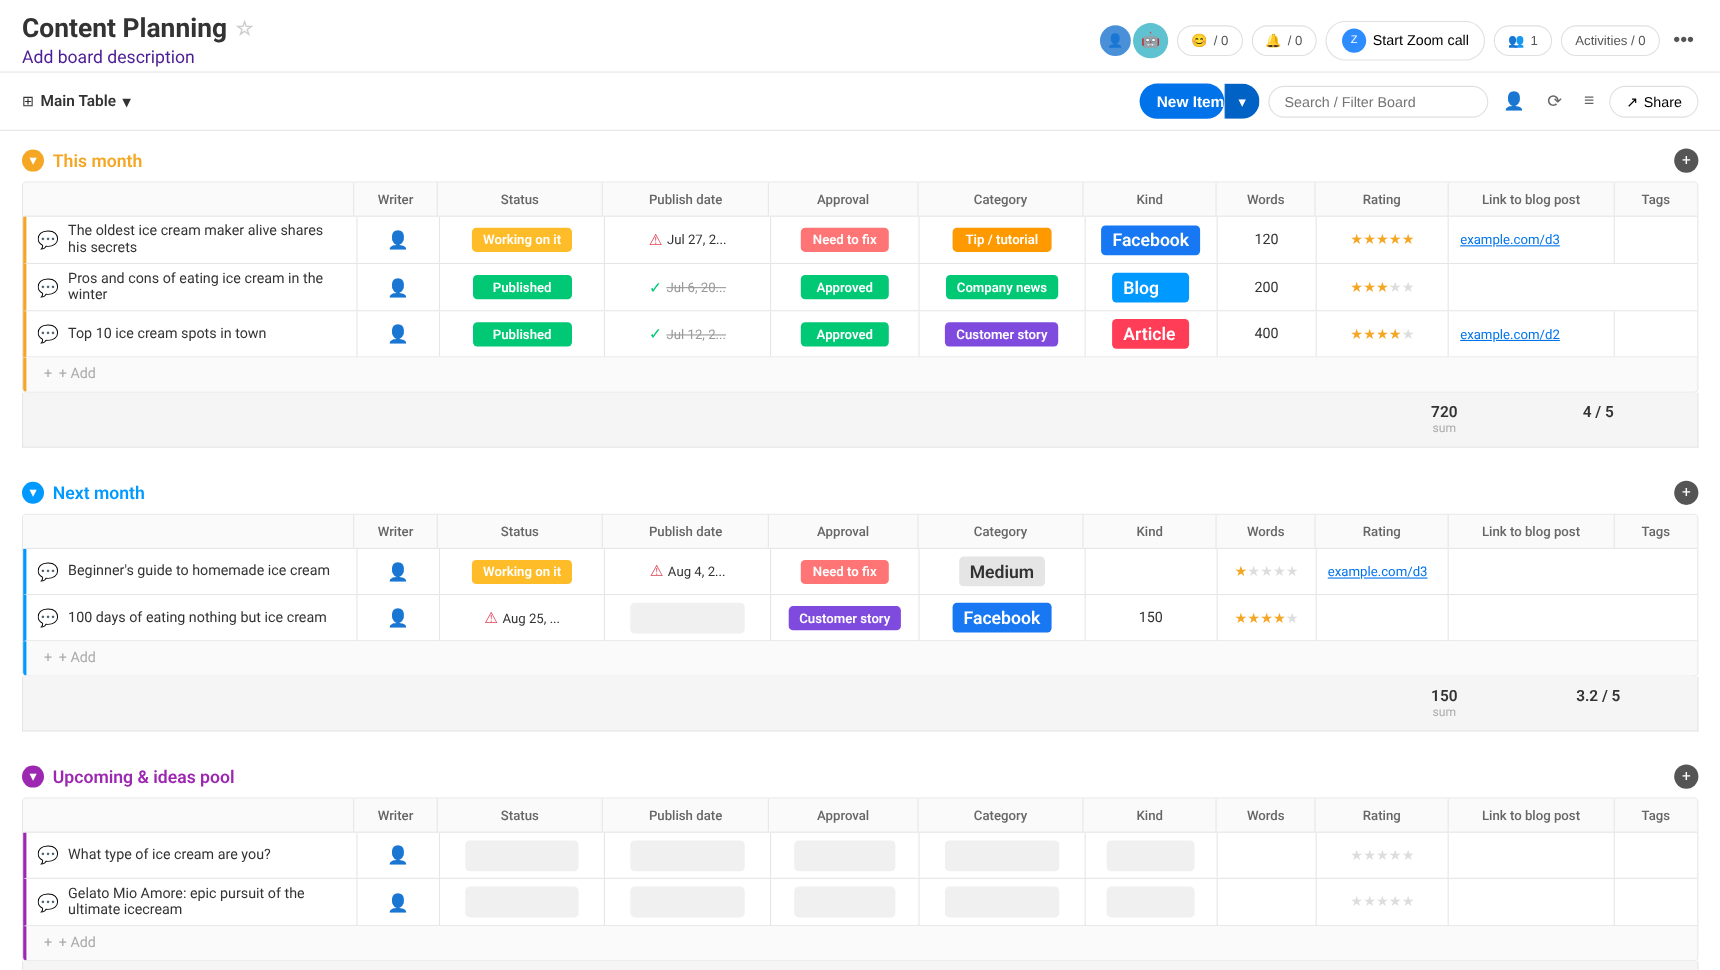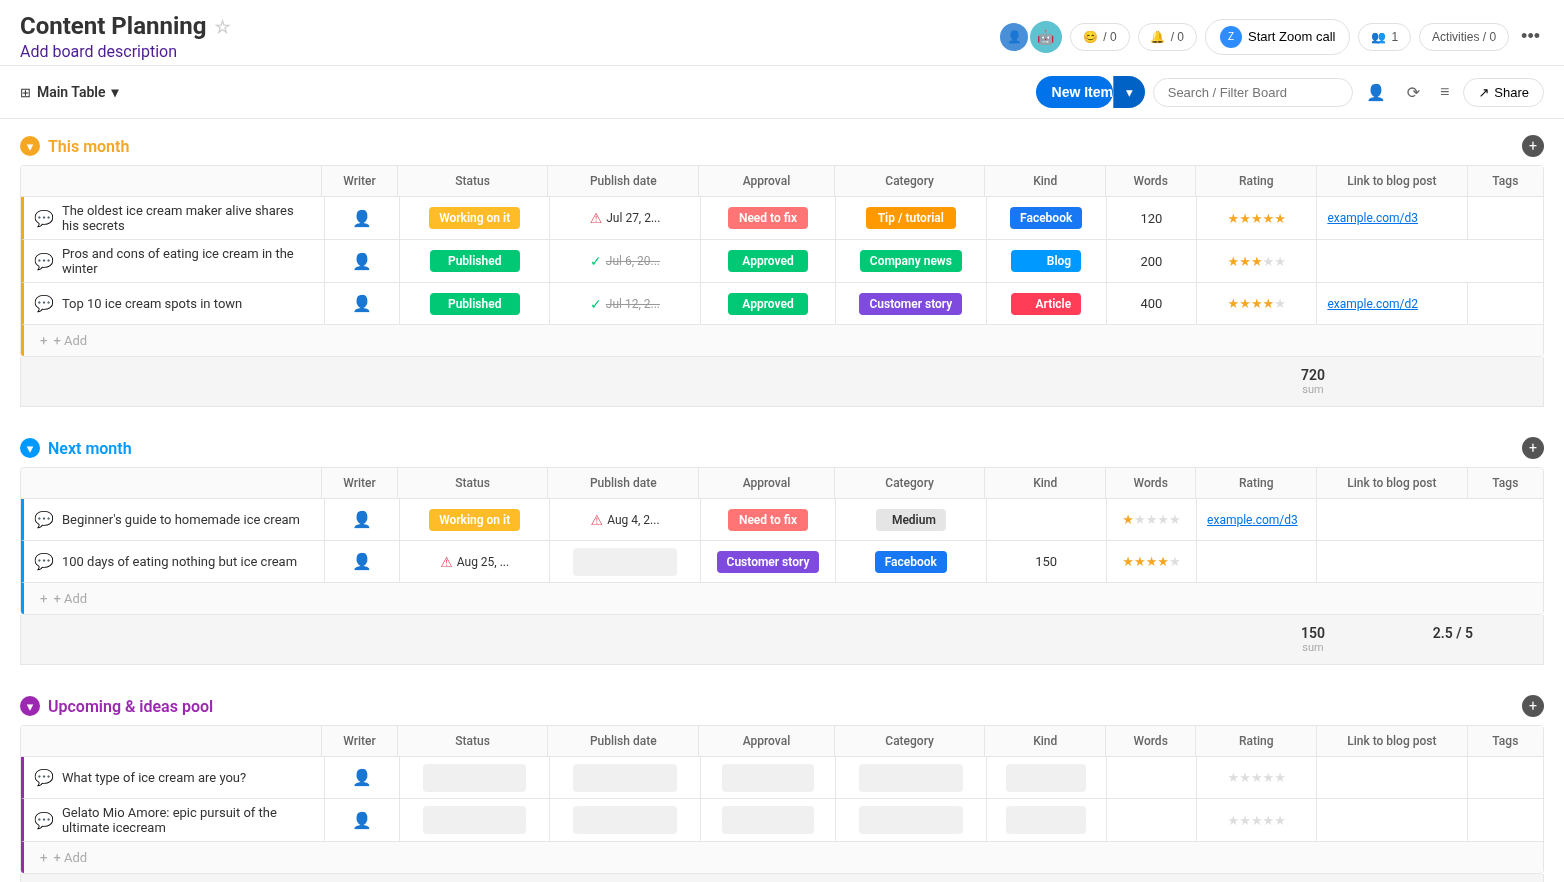--- a/index.html
+++ b/index.html
@@ -58,21 +58,21 @@
     .approval-badge { padding: 4px 10px; border-radius: 4px; font-size: 12px; font-weight: 600; color: white; min-width: 80px; text-align: center; }
     .approval-fix { background: #ff7575; }
     .approval-approved { background: #00c875; }
 
     .category-badge { padding: 4px 10px; border-radius: 4px; font-size: 12px; font-weight: 600; color: white; min-width: 90px; text-align: center; }
     .cat-tip { background: #ff9900; }
     .cat-company { background: #00c875; }
     .cat-customer { background: #7e4bde; }
     .cat-thought { background: #fdbc28; color: #333; }
 
-    .kind-badge { padding: 4px 10px; border-radius: 4px; font-size: 12px; font-weight: 600; color: white; min-width: 70px; text-align: right; }
+    .kind-badge { padding: 4px 10px; border-radius: 4px; font-size: 16px; font-weight: 600; color: white; min-width: 70px; text-align: left; }
     .kind-facebook { background: #1877f2; }
     .kind-blog { background: #0099ff; }
     .kind-article { background: #ff3d57; }
     .kind-medium { background: #e5e5e5; color: #333; }
 
     .link-text { color: #0073ea; font-size: 12px; }
 
     .date-cell { font-size: 12px; color: #333; display: flex; align-items: center; gap: 4px; }
     .date-icon-red { color: #e44258; font-size: 14px; }
     .date-icon-green { color: #00c875; font-size: 14px; }
@@ -298,20 +298,23 @@
     <span>+</span>
     <span>+ Add</span>
   </div>
       </div>
       <div style="display:flex;justify-content:flex-end;padding:6px 10px;background:#f5f5f5;border:1px solid #e6e6e6;border-top:none;">
     <div style="display:grid;grid-template-columns:0.6fr 0.8fr;min-width:280px;">
       <div style="text-align:center;padding:4px 10px;">
         <div class="sum-value">720</div>
         <div style="font-size:11px;color:#aaa;">sum</div>
       </div>
+      <div style="text-align:center;padding:4px 10px;">
+        <div class="sum-value">4 / 5</div>
+      </div>
     </div>
   </div>
     </div>
     <div class="group group-next-month">
       <div class="group-header">
     <div class="group-toggle" style="background:#0099ff;color:white;">▾</div>
     <span class="group-title" style="color:#0099ff;">Next month</span>
     <div class="add-circle" style="background:#555;">+</div>
   </div>
       <div class="table-wrapper">
@@ -403,21 +406,21 @@
     <span>+ Add</span>
   </div>
       </div>
       <div style="display:flex;justify-content:flex-end;padding:6px 10px;background:#f5f5f5;border:1px solid #e6e6e6;border-top:none;">
     <div style="display:grid;grid-template-columns:0.6fr 0.8fr;min-width:280px;">
       <div style="text-align:center;padding:4px 10px;">
         <div class="sum-value">150</div>
         <div style="font-size:11px;color:#aaa;">sum</div>
       </div>
       <div style="text-align:center;padding:4px 10px;">
-        <div class="sum-value">2.5 / 5</div>
+        <div class="sum-value">3.2 / 5</div>
       </div>
     </div>
   </div>
     </div>
     <div class="group group-upcoming">
       <div class="group-header">
     <div class="group-toggle" style="background:#9c27b0;color:white;">▾</div>
     <span class="group-title" style="color:#9c27b0;">Upcoming &amp; ideas pool</span>
     <div class="add-circle" style="background:#555;">+</div>
   </div>

